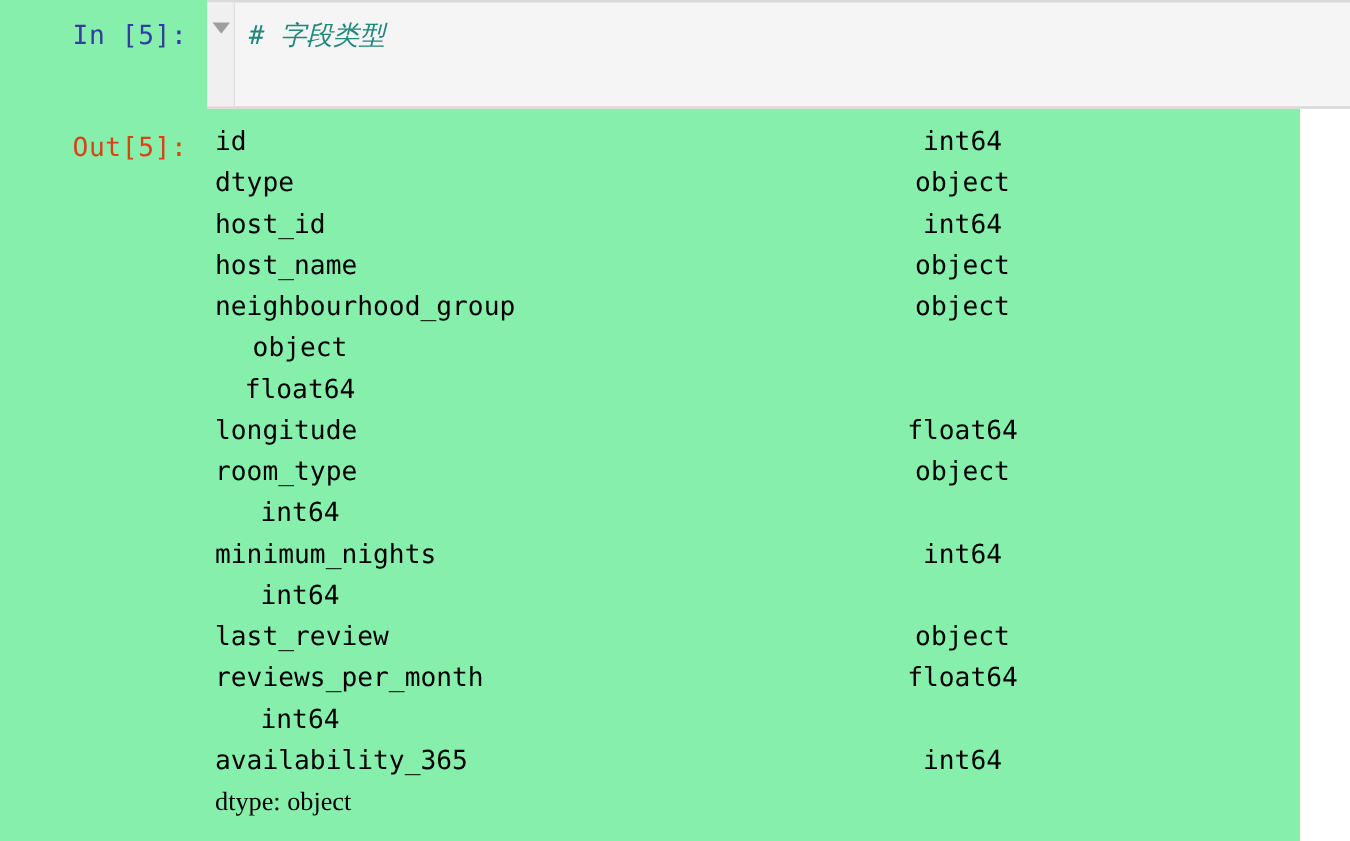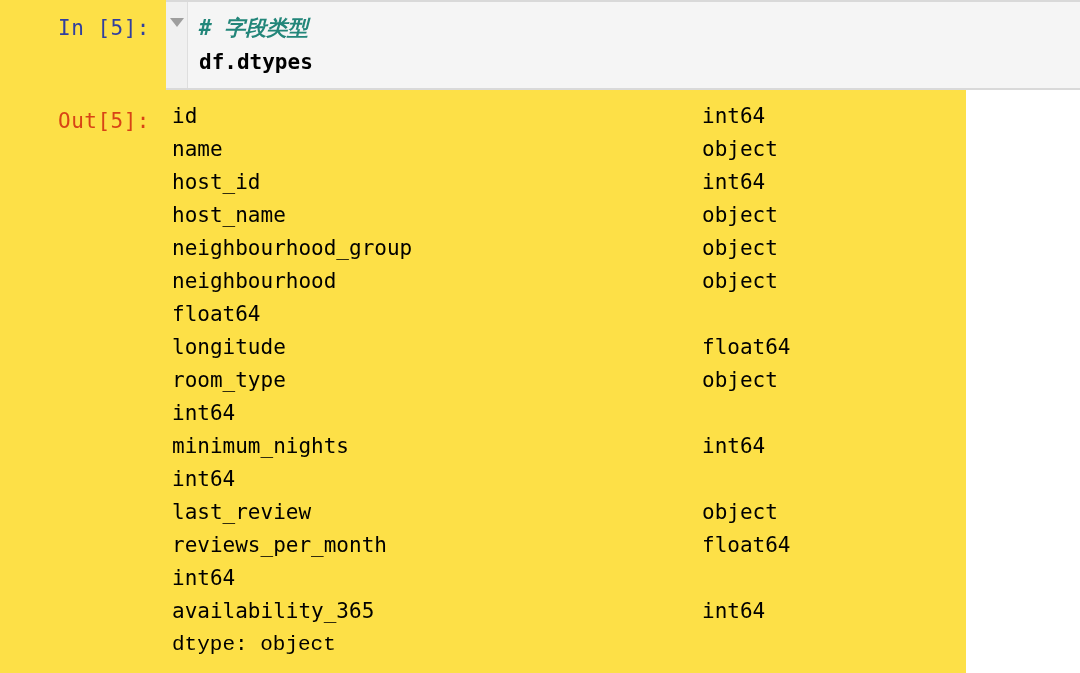--- a/index.html
+++ b/index.html
@@ -9,23 +9,23 @@
   }
   body {
     width: 1080px;
     height: 673px;
     overflow: hidden;
     font-family: "DejaVu Sans Mono", "Liberation Mono", monospace;
   }
 
   .notebook {
     position: relative;
-    width: 966px;
+    width: 1040px;
     height: 673px;
-    background: #fde047;
+    background: #86efac;
   }
 
   
   .cell-row {
     position: relative;
     display: flex;
     align-items: flex-start;
     width: 1080px;
   }
 
@@ -91,21 +91,20 @@
     padding: 9px 0 9px 11px;
     box-sizing: border-box;
   }
 
   .code-line {
     font-family: "DejaVu Sans Mono", "Liberation Mono", monospace;
     font-size: 21px;
     line-height: 34px;
     white-space: pre;
     color: #000000;
-    font-weight: bold;
   }
 
   .code-comment {
     color: #23867a;
     font-style: italic;
   }
 
   
   .output-row {
     position: relative;
@@ -132,25 +131,25 @@
 
   .out-name {
     flex: 0 0 auto;
     width: 530px;
     text-align: left;
   }
 
   .out-dtype {
     flex: 0 0 auto;
     width: 136px;
-    text-align: left;
+    text-align: center;
   }
 
   .out-summary {
-    font-family: Liberation Mono, monospace;
+    font-family: Liberation Serif, serif;
     font-size: 21px;
     line-height: 33px;
     color: #000000;
     white-space: pre;
   }
 </style>
 </head>
 <body>
 
 <div class="notebook">
@@ -160,38 +159,37 @@
     <div class="prompt prompt-in">In [5]:</div>
 
     <div class="input-block">
 
       <div class="collapse-gutter">
         <div class="collapse-triangle"></div>
       </div>
 
       <div class="code-area">
         <div class="code-line code-comment"># 字段类型</div>
-        <div class="code-line">df.dtypes</div>
       </div>
 
     </div>
   </div>
 
   <div class="output-row">
 
     <div class="prompt prompt-out">Out[5]:</div>
 
     <div class="output-block">
       <div id="output-rows">
           <div class="out-line"><span class="out-name">id</span><span class="out-dtype">int64</span></div>
-          <div class="out-line"><span class="out-name">name</span><span class="out-dtype">object</span></div>
+          <div class="out-line"><span class="out-name">dtype</span><span class="out-dtype">object</span></div>
           <div class="out-line"><span class="out-name">host_id</span><span class="out-dtype">int64</span></div>
           <div class="out-line"><span class="out-name">host_name</span><span class="out-dtype">object</span></div>
           <div class="out-line"><span class="out-name">neighbourhood_group</span><span class="out-dtype">object</span></div>
-          <div class="out-line"><span class="out-name">neighbourhood</span><span class="out-dtype">object</span></div>
+          <div class="out-line"><span class="out-dtype">object</span></div>
           <div class="out-line"><span class="out-dtype">float64</span></div>
           <div class="out-line"><span class="out-name">longitude</span><span class="out-dtype">float64</span></div>
           <div class="out-line"><span class="out-name">room_type</span><span class="out-dtype">object</span></div>
           <div class="out-line"><span class="out-dtype">int64</span></div>
           <div class="out-line"><span class="out-name">minimum_nights</span><span class="out-dtype">int64</span></div>
           <div class="out-line"><span class="out-dtype">int64</span></div>
           <div class="out-line"><span class="out-name">last_review</span><span class="out-dtype">object</span></div>
           <div class="out-line"><span class="out-name">reviews_per_month</span><span class="out-dtype">float64</span></div>
           <div class="out-line"><span class="out-dtype">int64</span></div>
           <div class="out-line"><span class="out-name">availability_365</span><span class="out-dtype">int64</span></div>

